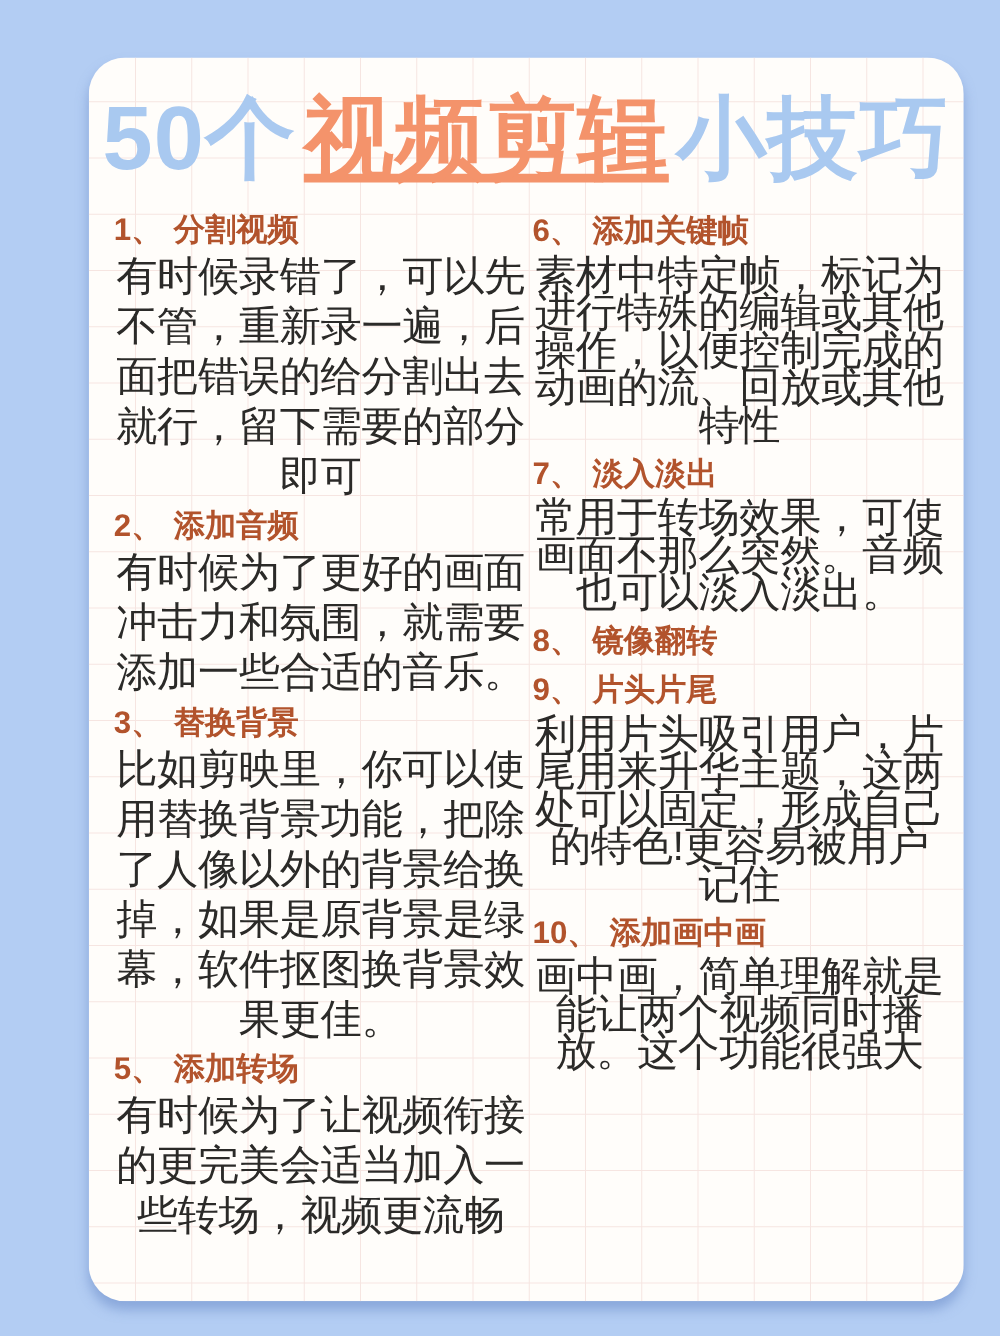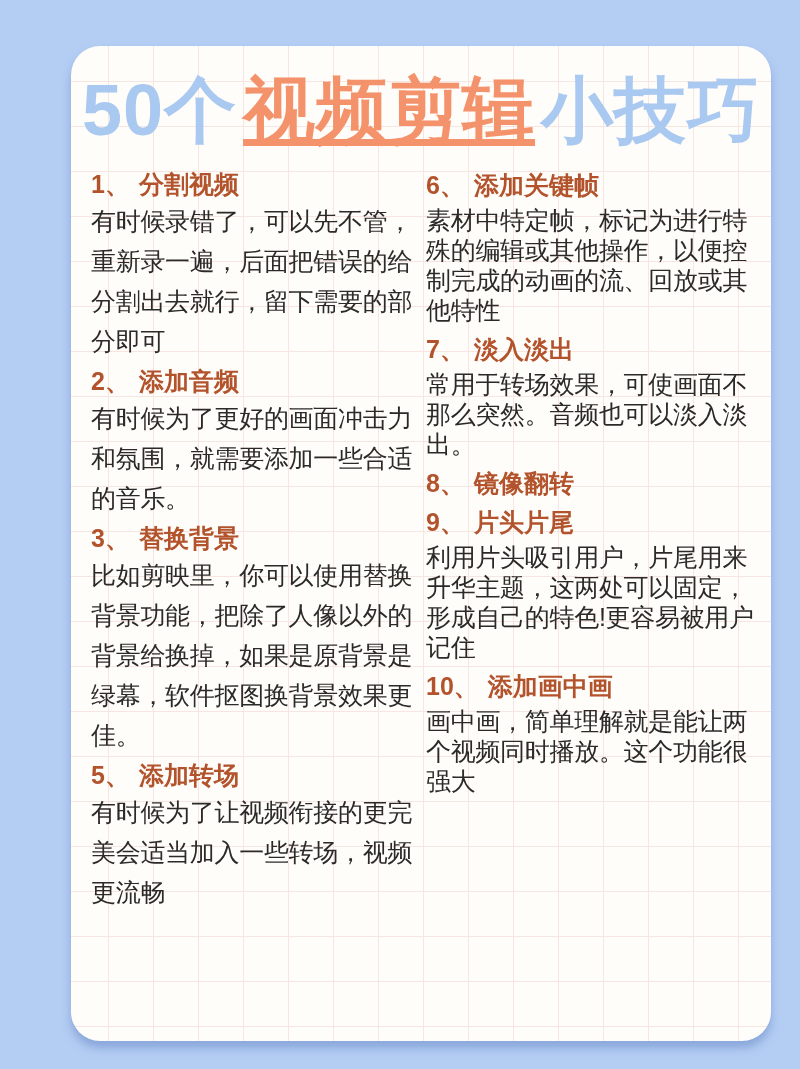--- a/index.html
+++ b/index.html
@@ -62,23 +62,23 @@
   .col { flex: 1; min-width: 0; }
   .tip h3 {
     color: #b2532c;
     font-size: 25px;
     font-weight: bold;
     letter-spacing: 0;
   }
   .tip h3 .num { margin-right: 9px; }
   .tip p {
     color: #2b2a28;
-    font-size: 25px;
+    font-size: 33px;
     letter-spacing: -0.3px;
-    text-align: left;
+    text-align: center;
   }
   .col-left  .tip h3 { line-height: 28px; margin: 6px 0 3px; }
   .col-left  .tip p  { line-height: 40px; }
   .col-right .tip h3 { line-height: 30px; margin: 9px 0 5px; }
   .col-right .tip p  { line-height: 30px; }
   .col-left  .tip:first-child h3,
   .col-right .tip:first-child h3 { margin-top: 5px; }
 </style>
 </head>
 <body>

